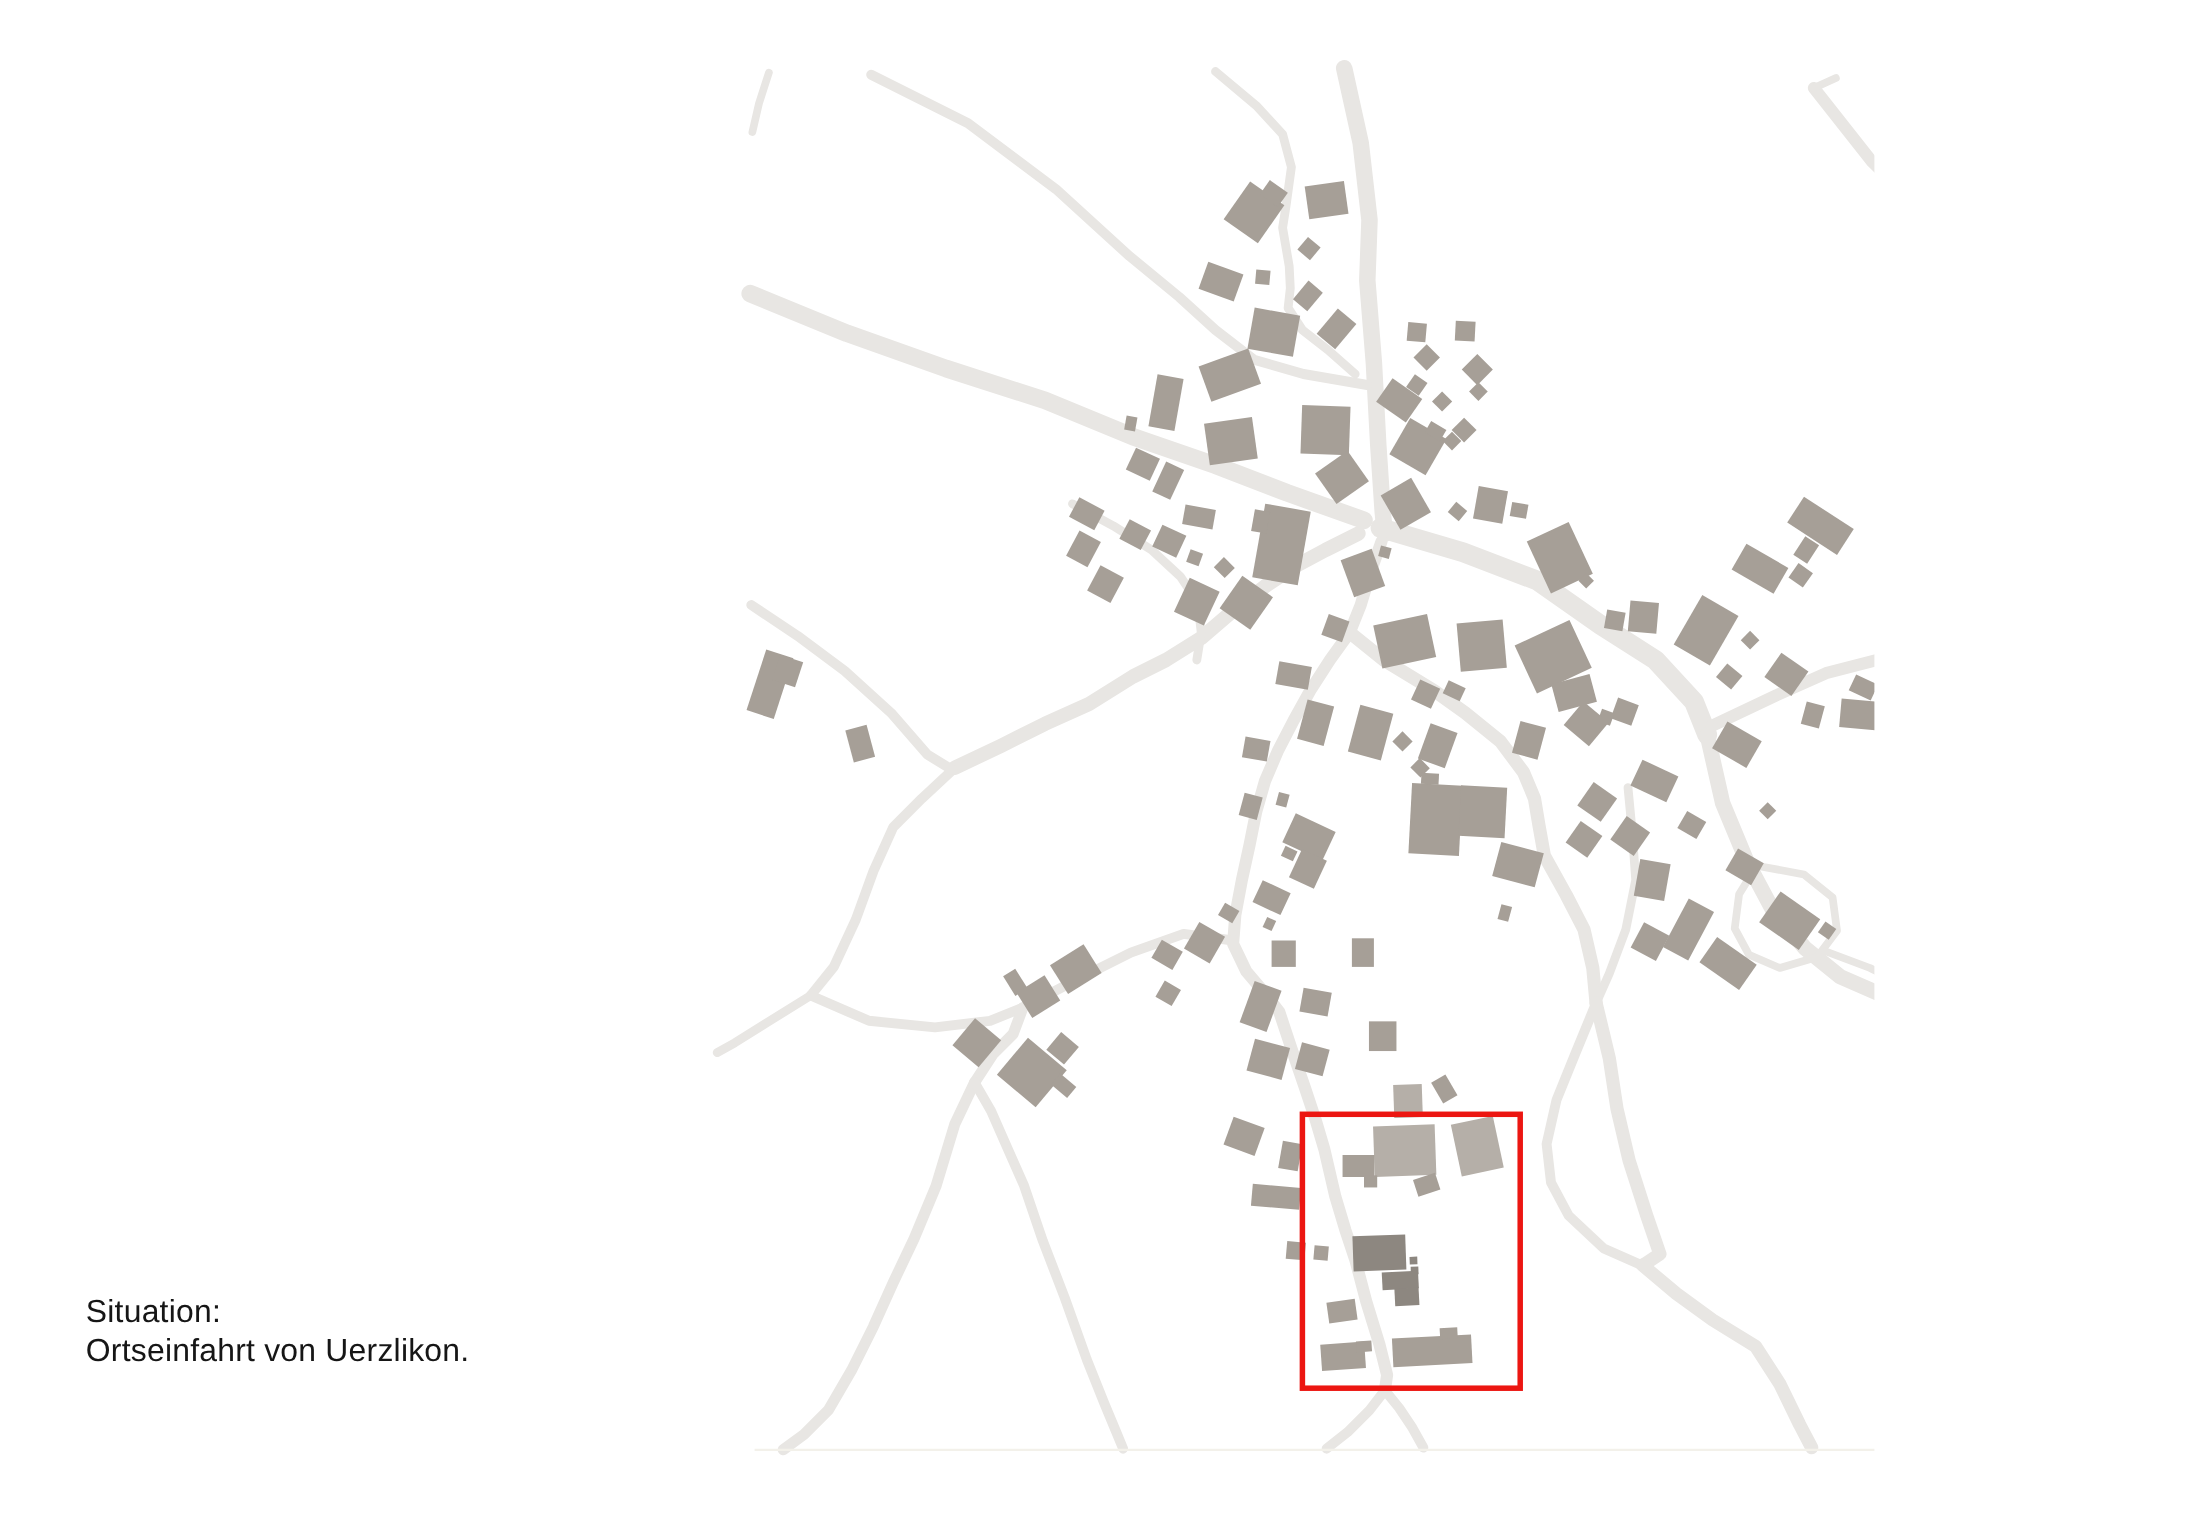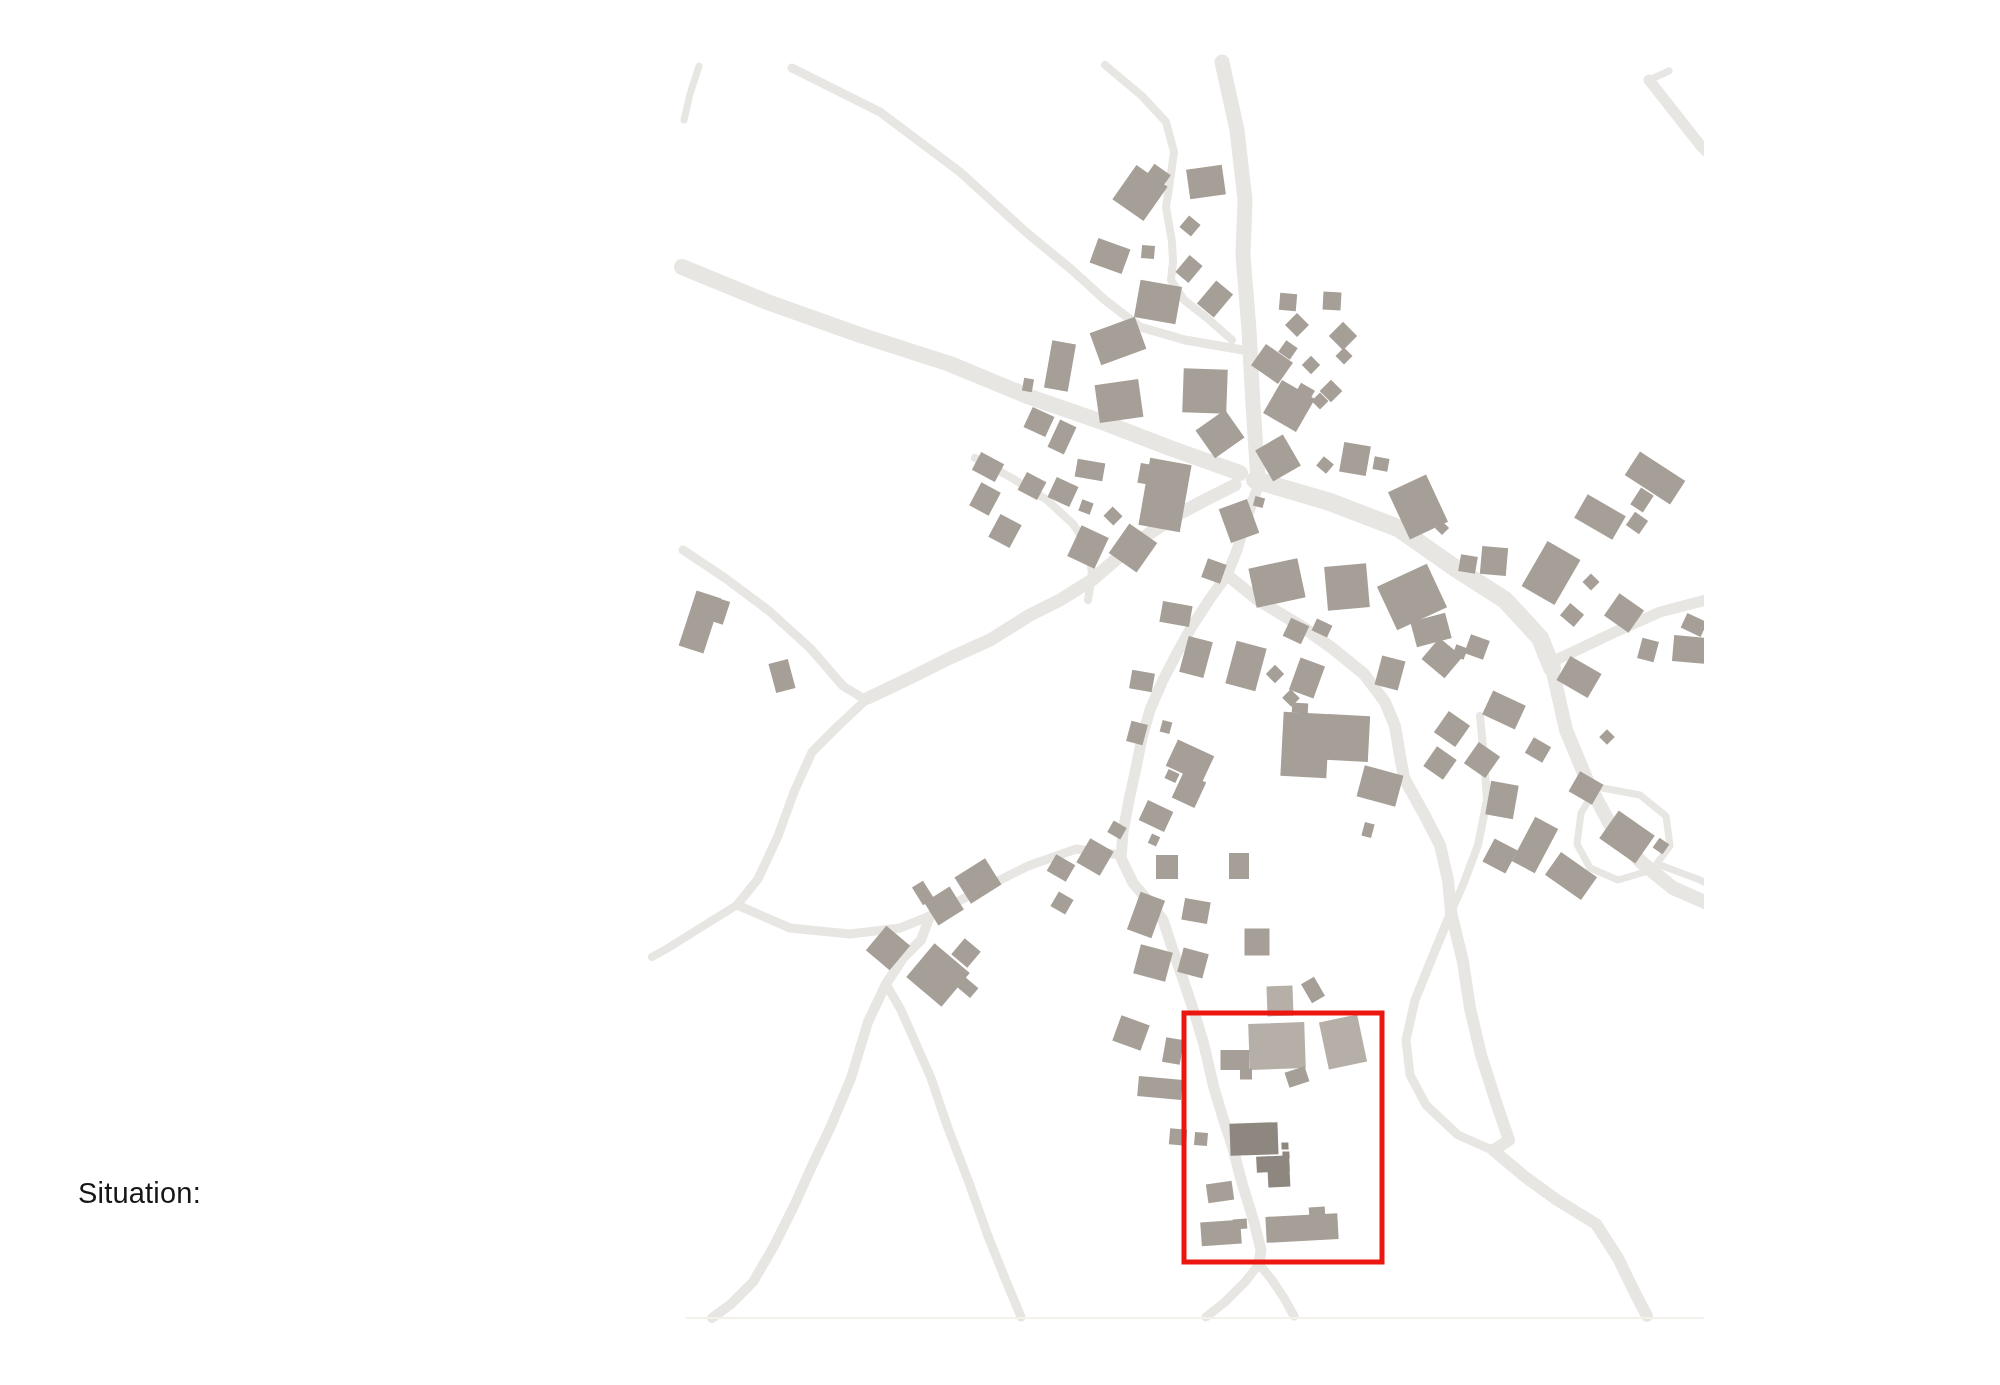--- a/index.html
+++ b/index.html
@@ -232,14 +232,15 @@
         <rect x="1266" y="1215" width="72" height="26" transform="rotate(-3 1302 1228)" fill="#a69f97"></rect>
         <rect x="1309" y="1207" width="16" height="10" transform="rotate(-3 1317 1212)" fill="#a69f97"></rect>
       </g>
     <g id="highlight-layer">
         <rect x="1184" y="1013" width="198" height="249" fill="none" stroke="#ec1611" stroke-width="5"></rect>
       </g>
   </svg>
 
   <div id="caption">
     <div>Situation:</div>
+    <div>Ortseinfahrt von Uerzlikon.</div>
   </div>
 </div>
 
 </body></html>

